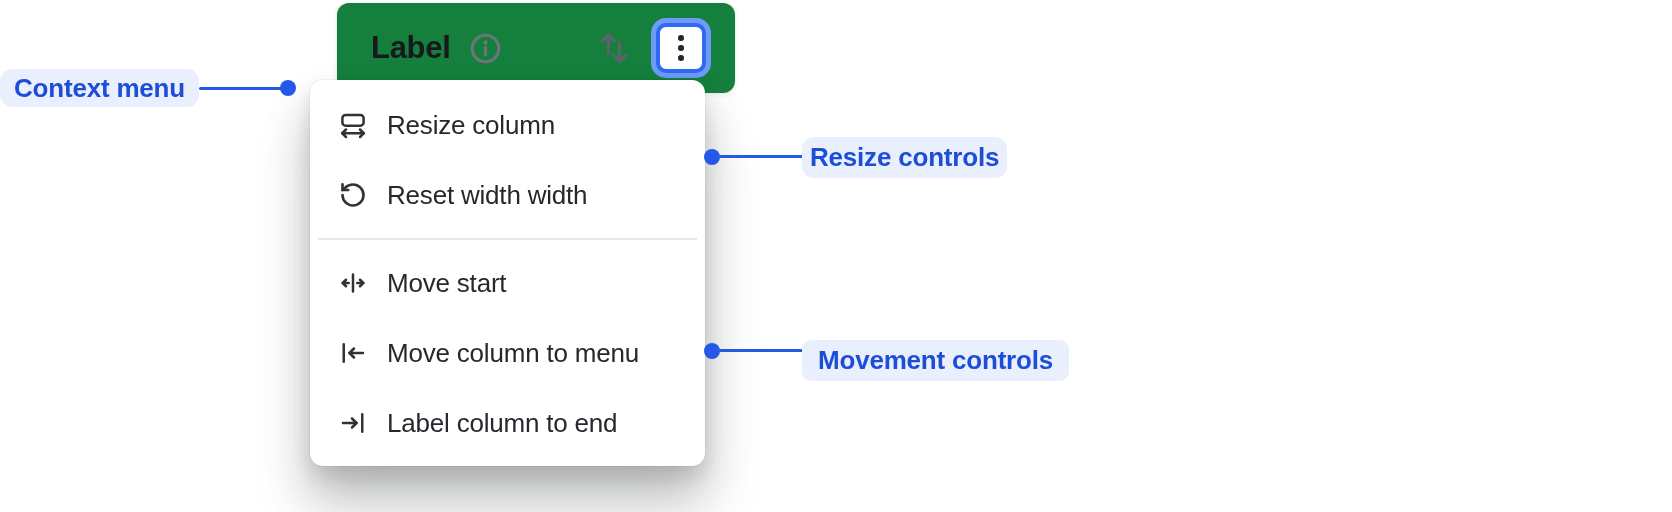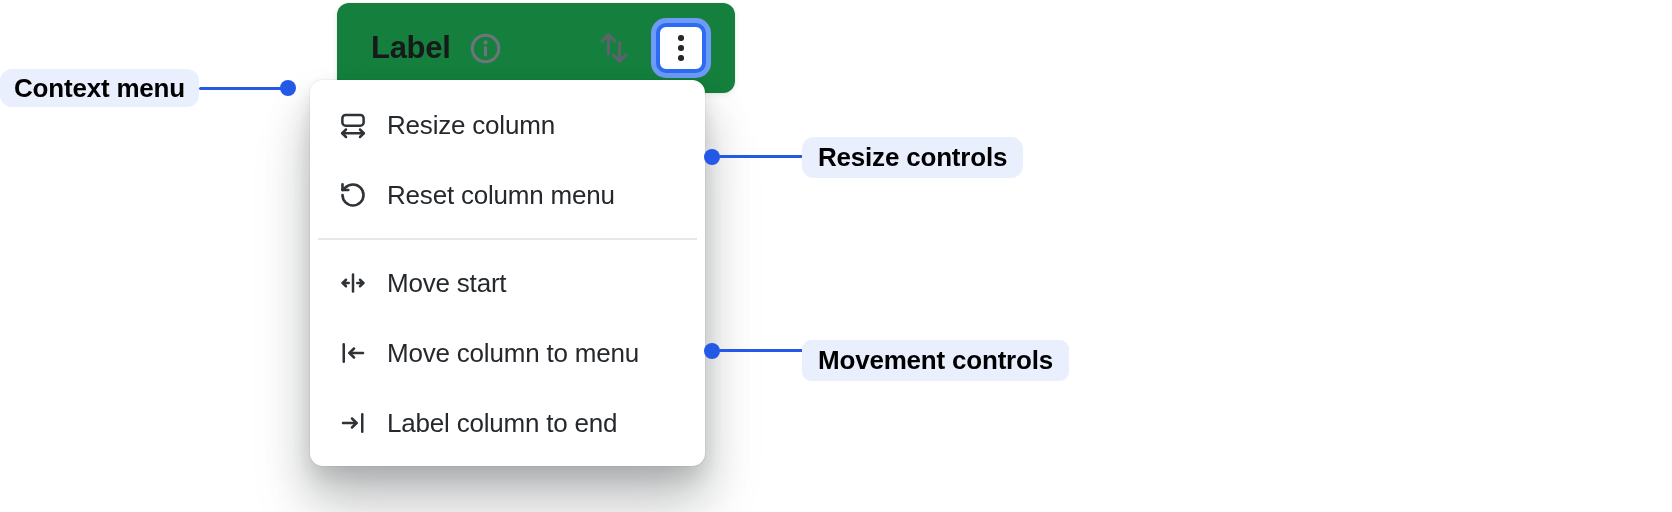--- a/index.html
+++ b/index.html
@@ -43,31 +43,31 @@
     height:70px;display:flex;align-items:center;gap:18px;
     padding:0 32px 0 27px;cursor:pointer;
   }
   .menu-item .mi-icon{width:32px;display:flex;align-items:center;justify-content:center;flex:none;}
   .menu-item .mi-label{font-size:26px;color:#25282c;letter-spacing:-0.2px;white-space:nowrap;}
   .menu-divider{height:2px;background:#e6e7e9;margin:8px 8px;}
 
   
   .ann-pill{
     position:absolute;display:inline-flex;align-items:center;
-    background:#e9effd;color:#000000;border-radius:12px;
+    background:#e9effd;color:#1d4ed8;border-radius:12px;
     font-size:26px;font-weight:700;letter-spacing:-0.2px;white-space:nowrap;
   }
   .ann-line{position:absolute;height:3px;background:#2458e6;border-radius:2px;}
   .ann-dot{position:absolute;width:16px;height:16px;border-radius:50%;background:#2458e6;}
 
   .pill-context{left:0;top:69px;height:38px;padding:0 14px;}
   .line-context{left:199px;top:87px;width:83px;}
   .dot-context{left:280px;top:80px;}
 
-  .pill-resize{left:802px;top:137px;height:41px;padding:0 16px;}
+  .pill-resize{left:802px;top:137px;height:41px;padding:0 8px;}
   .line-resize{left:719px;top:155px;width:84px;}
   .dot-resize{left:704px;top:149px;}
 
   .pill-move{left:802px;top:340px;height:41px;padding:0 16px;border-radius:9px;}
   .line-move{left:719px;top:349px;width:84px;}
   .dot-move{left:704px;top:343px;}
 
   svg{display:block;}
 </style>
 </head>
@@ -118,21 +118,21 @@
       <span class="mi-label">Resize column</span>
     </div>
 
     <div class="menu-item">
       <span class="mi-icon">
         <svg width="30" height="30" viewBox="0 0 24 24" fill="none" stroke="#2f3338" stroke-width="2.1" stroke-linecap="round" stroke-linejoin="round">
           <path d="M3.6 12a8.4 8.4 0 1 0 8.4-8.4 9.1 9.1 0 0 0-6.3 2.56L3.6 8"></path>
           <path d="M3.6 3.4v4.6h4.6"></path>
         </svg>
       </span>
-      <span class="mi-label">Reset column menu</span>
+      <span class="mi-label">Reset width width</span>
     </div>
 
     <div class="menu-divider"></div>
 
     <div class="menu-item">
       <span class="mi-icon">
         <svg width="30" height="30" viewBox="0 0 24 24" fill="none" stroke="#2f3338" stroke-width="2" stroke-linecap="round" stroke-linejoin="round">
           <path d="M12 5.2v13.6"></path>
           <path d="M8.6 12H3.8"></path>
           <path d="M6.4 9.4 3.8 12l2.6 2.6"></path>

